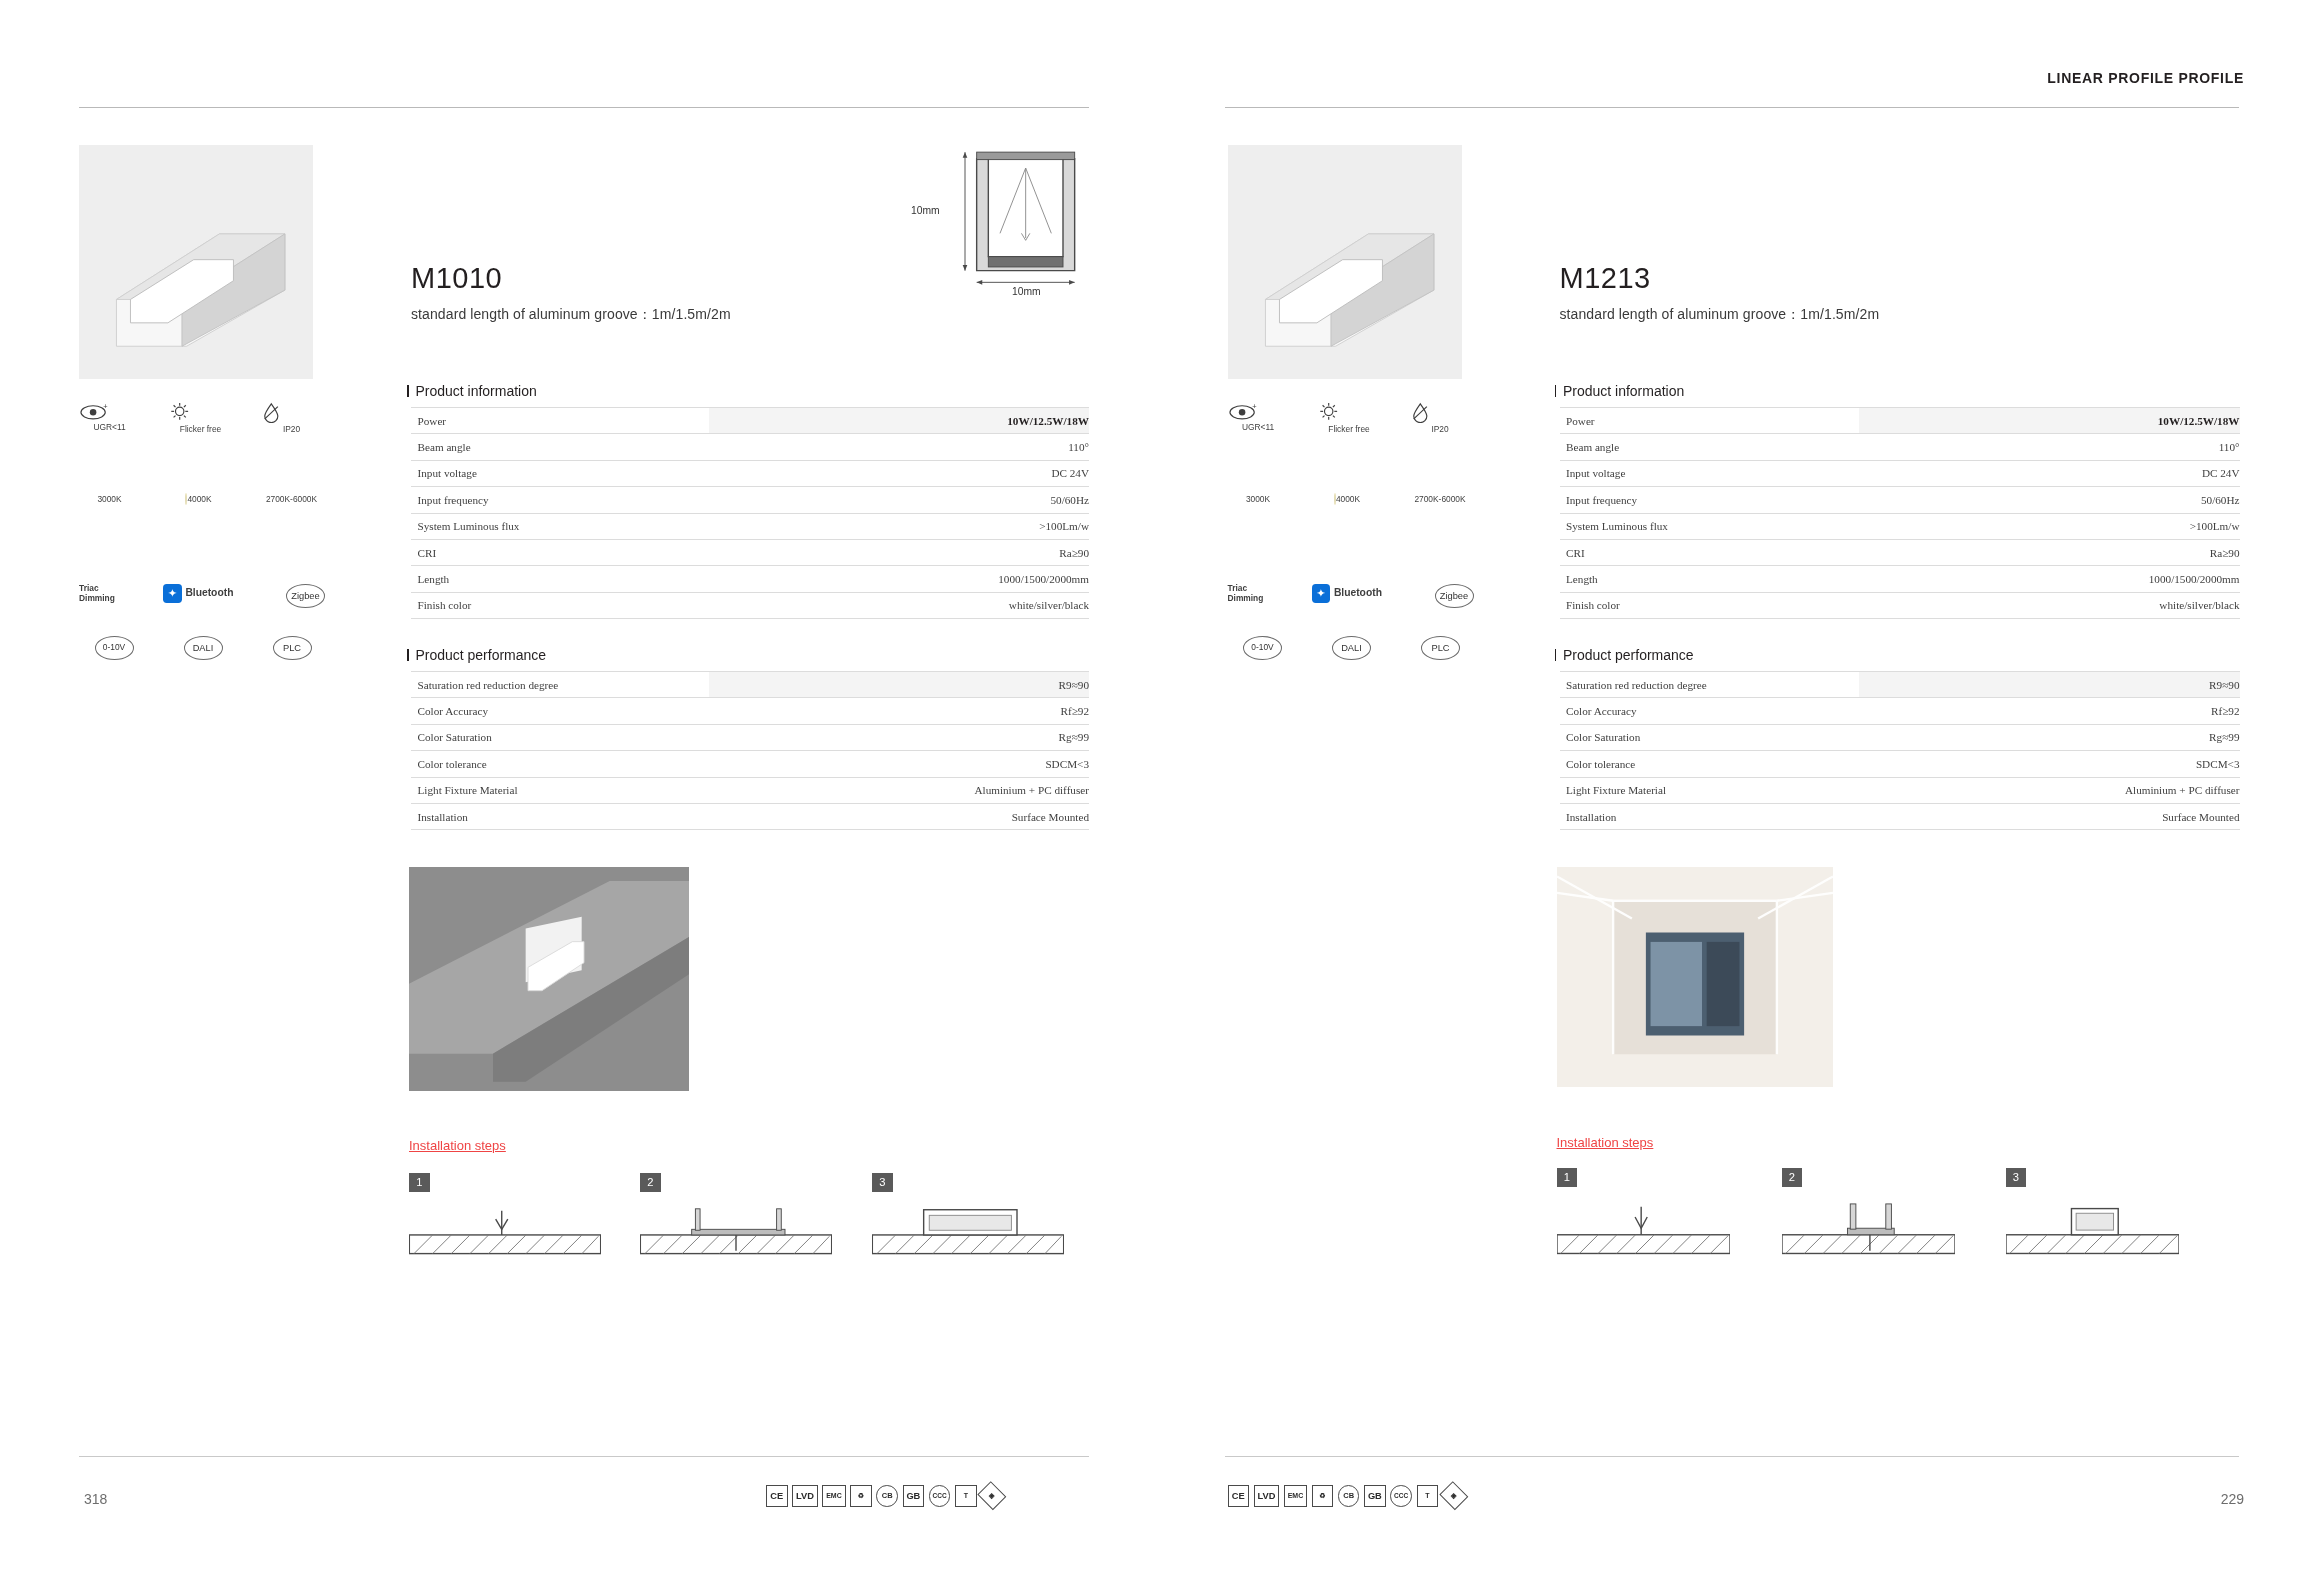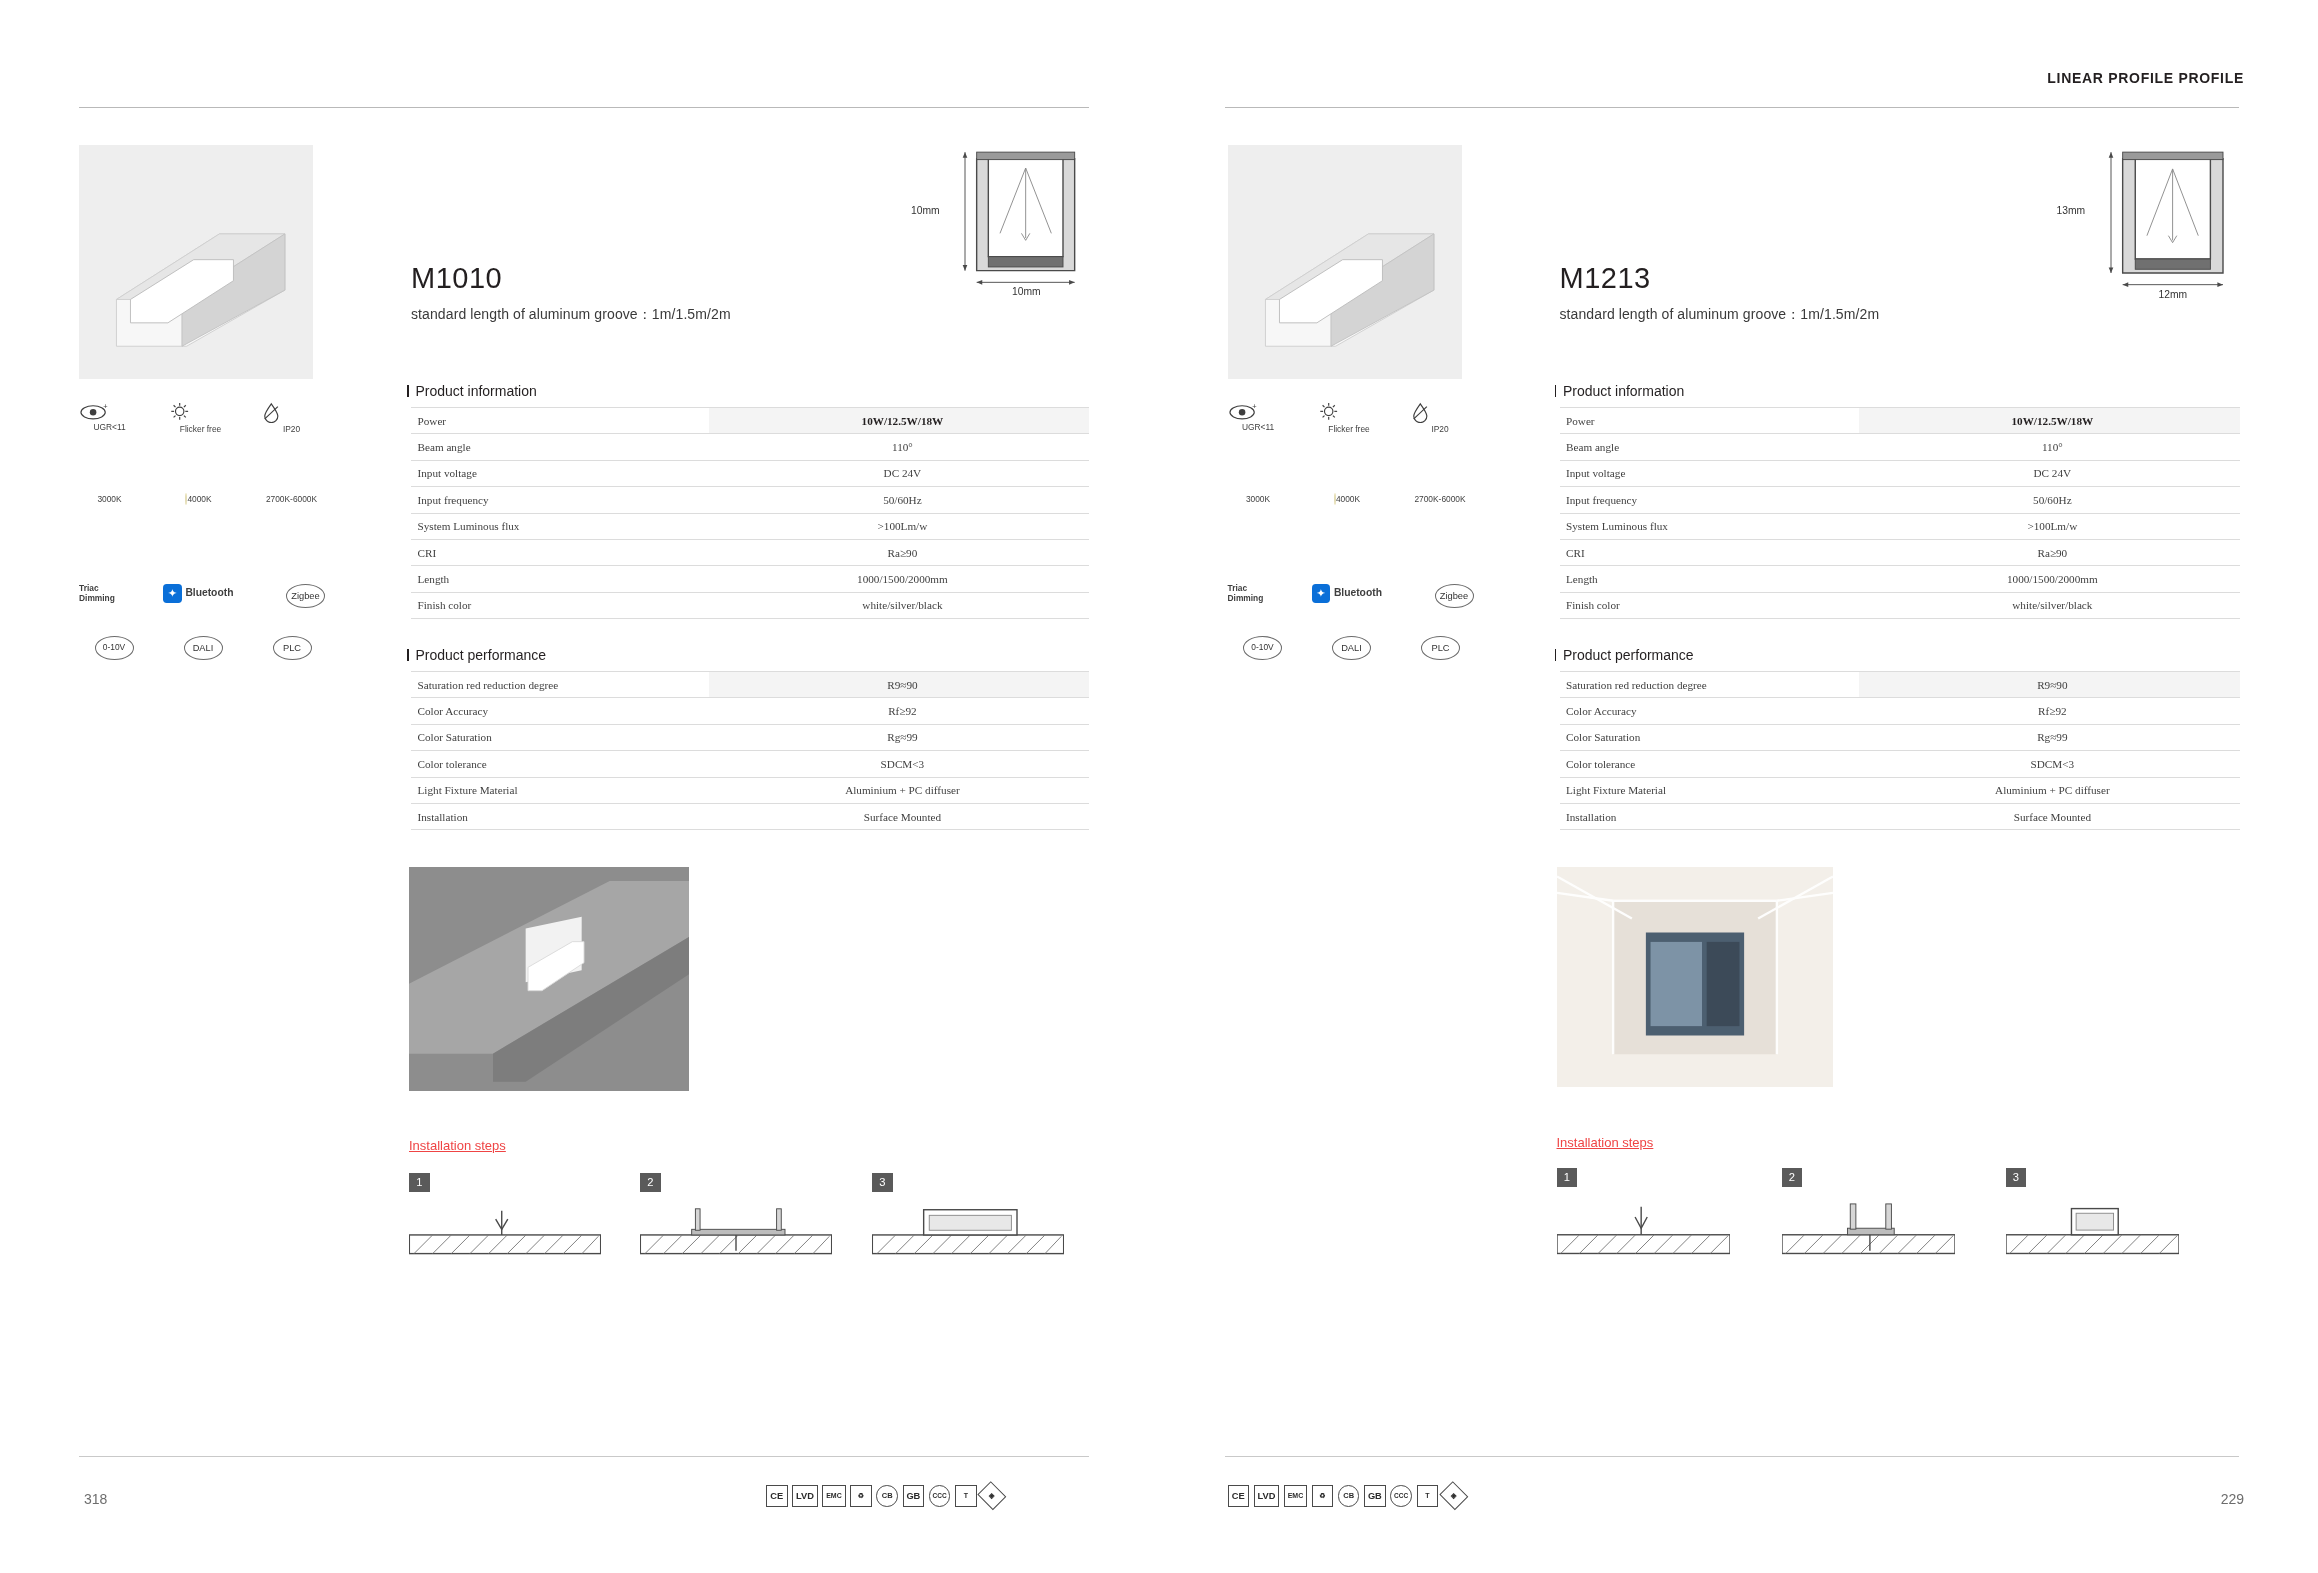--- a/index.html
+++ b/index.html
@@ -16,21 +16,21 @@
   
   .prod-name{position:absolute;font-size:29px;font-weight:400;letter-spacing:0.5px;color:#231f20;}
   .prod-sub{position:absolute;font-size:14px;color:#3a3a3a;letter-spacing:0.1px;}
   
   .sect{position:absolute;font-size:14px;color:#231f20;}
   .sect .bar{display:inline-block;width:1.9px;height:12px;background:#231f20;margin-right:6.5px;vertical-align:-1.4px;}
   
   table.spec{position:absolute;border-collapse:collapse;font-size:11.2px;color:#3f3f3f;font-family:Liberation Serif, serif;}
   table.spec td{border-bottom:0.5px solid #dcdcdc;padding:4.7px 0 4.7px 6.5px;height:16px;}
   table.spec td.k{width:44%;}
-  table.spec td.v{text-align:center;}
+  table.spec td.v{text-align:right;}
   table.spec tr:first-child td{border-top:0.5px solid #dcdcdc;}
   table.spec tr:first-child td.v{font-weight:bold;color:#231f20;}
   table.spec tr.shade td.v{background:#f4f4f4;}
   
   .iconrow{position:absolute;}
   .ic{position:absolute;text-align:center;font-size:8.4px;color:#3f3f3f;line-height:1.15;}
   .ic .glyph{display:block;margin:0 auto 2.8px auto;}
   .dot3000{width:20.6px;height:20.6px;border-radius:50%;background:#f5dd00;margin:0 auto 3.7px auto;}
   .dot4000{width:20.6px;height:20.6px;border-radius:50%;background:#fdf6d8;border:0.5px solid #e3dcb5;margin:0 auto 3.7px auto;box-sizing:border-box;}
   .arc{width:35px;height:17.3px;border-radius:35px 35px 0 0;margin:0 auto 3.7px auto;background:linear-gradient(90deg,#f3c45b,#f6e9a8,#e9eef6,#cfe0f5);}
@@ -355,37 +355,20 @@
 
       <div class="photo" style="top:145px;left:68px;width:234px;height:234px;">
         <svg width="234" height="234" viewBox="0 0 500 500">
           <polygon points="80,330 300,190 440,190 440,310 230,430 80,430" fill="#f7f7f7" stroke="#cfcfcf" stroke-width="2"></polygon>
           <polygon points="80,330 300,190 440,190 220,330" fill="#e6e6e6" stroke="#cfcfcf" stroke-width="2"></polygon>
           <polygon points="220,330 440,190 440,310 220,430" fill="#d4d4d4" stroke="#c2c2c2" stroke-width="2"></polygon>
           <polygon points="110,330 245,245 330,245 330,290 190,380 110,380" fill="#ffffff" stroke="#bdbdbd" stroke-width="2"></polygon>
         </svg>
       </div>
 
-      <div class="dim" style="top:140px;left:930px;width:154px;height:168px;">
-        <svg width="154" height="168" viewBox="0 0 330 360">
-          <path d="M70,40 L70,285 L285,285 L285,40 L258,40 L258,255 L97,255 L97,40 Z" fill="#d9d9d9" stroke="#4a4a4a" stroke-width="3"></path>
-          <rect x="70" y="26" width="215" height="16" fill="#9a9a9a" stroke="#4a4a4a" stroke-width="2"></rect>
-          <rect x="97" y="255" width="161" height="22" fill="#707070" stroke="#4a4a4a" stroke-width="2"></rect>
-          <path d="M177,62 L122,205 M177,62 L177,215 M177,62 L232,205" stroke="#8a8a8a" stroke-width="2" fill="none"></path>
-          <path d="M168,205 L177,220 L186,205" fill="none" stroke="#8a8a8a" stroke-width="2"></path>
-          <line x1="45" y1="26" x2="45" y2="285" stroke="#4a4a4a" stroke-width="2"></line>
-          <path d="M45,26 l-5,12 h10 z" fill="#4a4a4a"></path>
-            <path d="M45,285 l-5,-12 h10 z" fill="#4a4a4a"></path>
-          <line x1="70" y1="310" x2="285" y2="310" stroke="#4a4a4a" stroke-width="2"></line>
-          <path d="M70,310 l12,-5 v10 z" fill="#4a4a4a"></path>
-            <path d="M285,310 l-12,-5 v10 z" fill="#4a4a4a"></path>
-        </svg>
-        <span class="lbl" style="left:-33px;top:65px;">13mm</span>
-        <span class="lbl" style="left:69px;top:149px;">12mm</span>
-      </div>
 
       <div class="prod-name" style="top:262px;left:400px;">M1213</div>
       <div class="prod-sub" style="top:306px;left:400px;">standard length of aluminum groove：1m/1.5m/2m</div>
 
       <div class="iconrow" style="top:402px;left:68px;width:290px;height:290px;">
         <div class="ic" style="left:0px;top:0px;width:61px;">
           <span class="glyph">
             <svg width="31" height="18.7" viewBox="0 0 66 40" style="font-size:18px">
                 <ellipse cx="30" cy="22" rx="26" ry="14" fill="none" stroke="#3f3f3f" stroke-width="2.5"></ellipse>
                 <circle cx="30" cy="22" r="7" fill="#3f3f3f"></circle>

